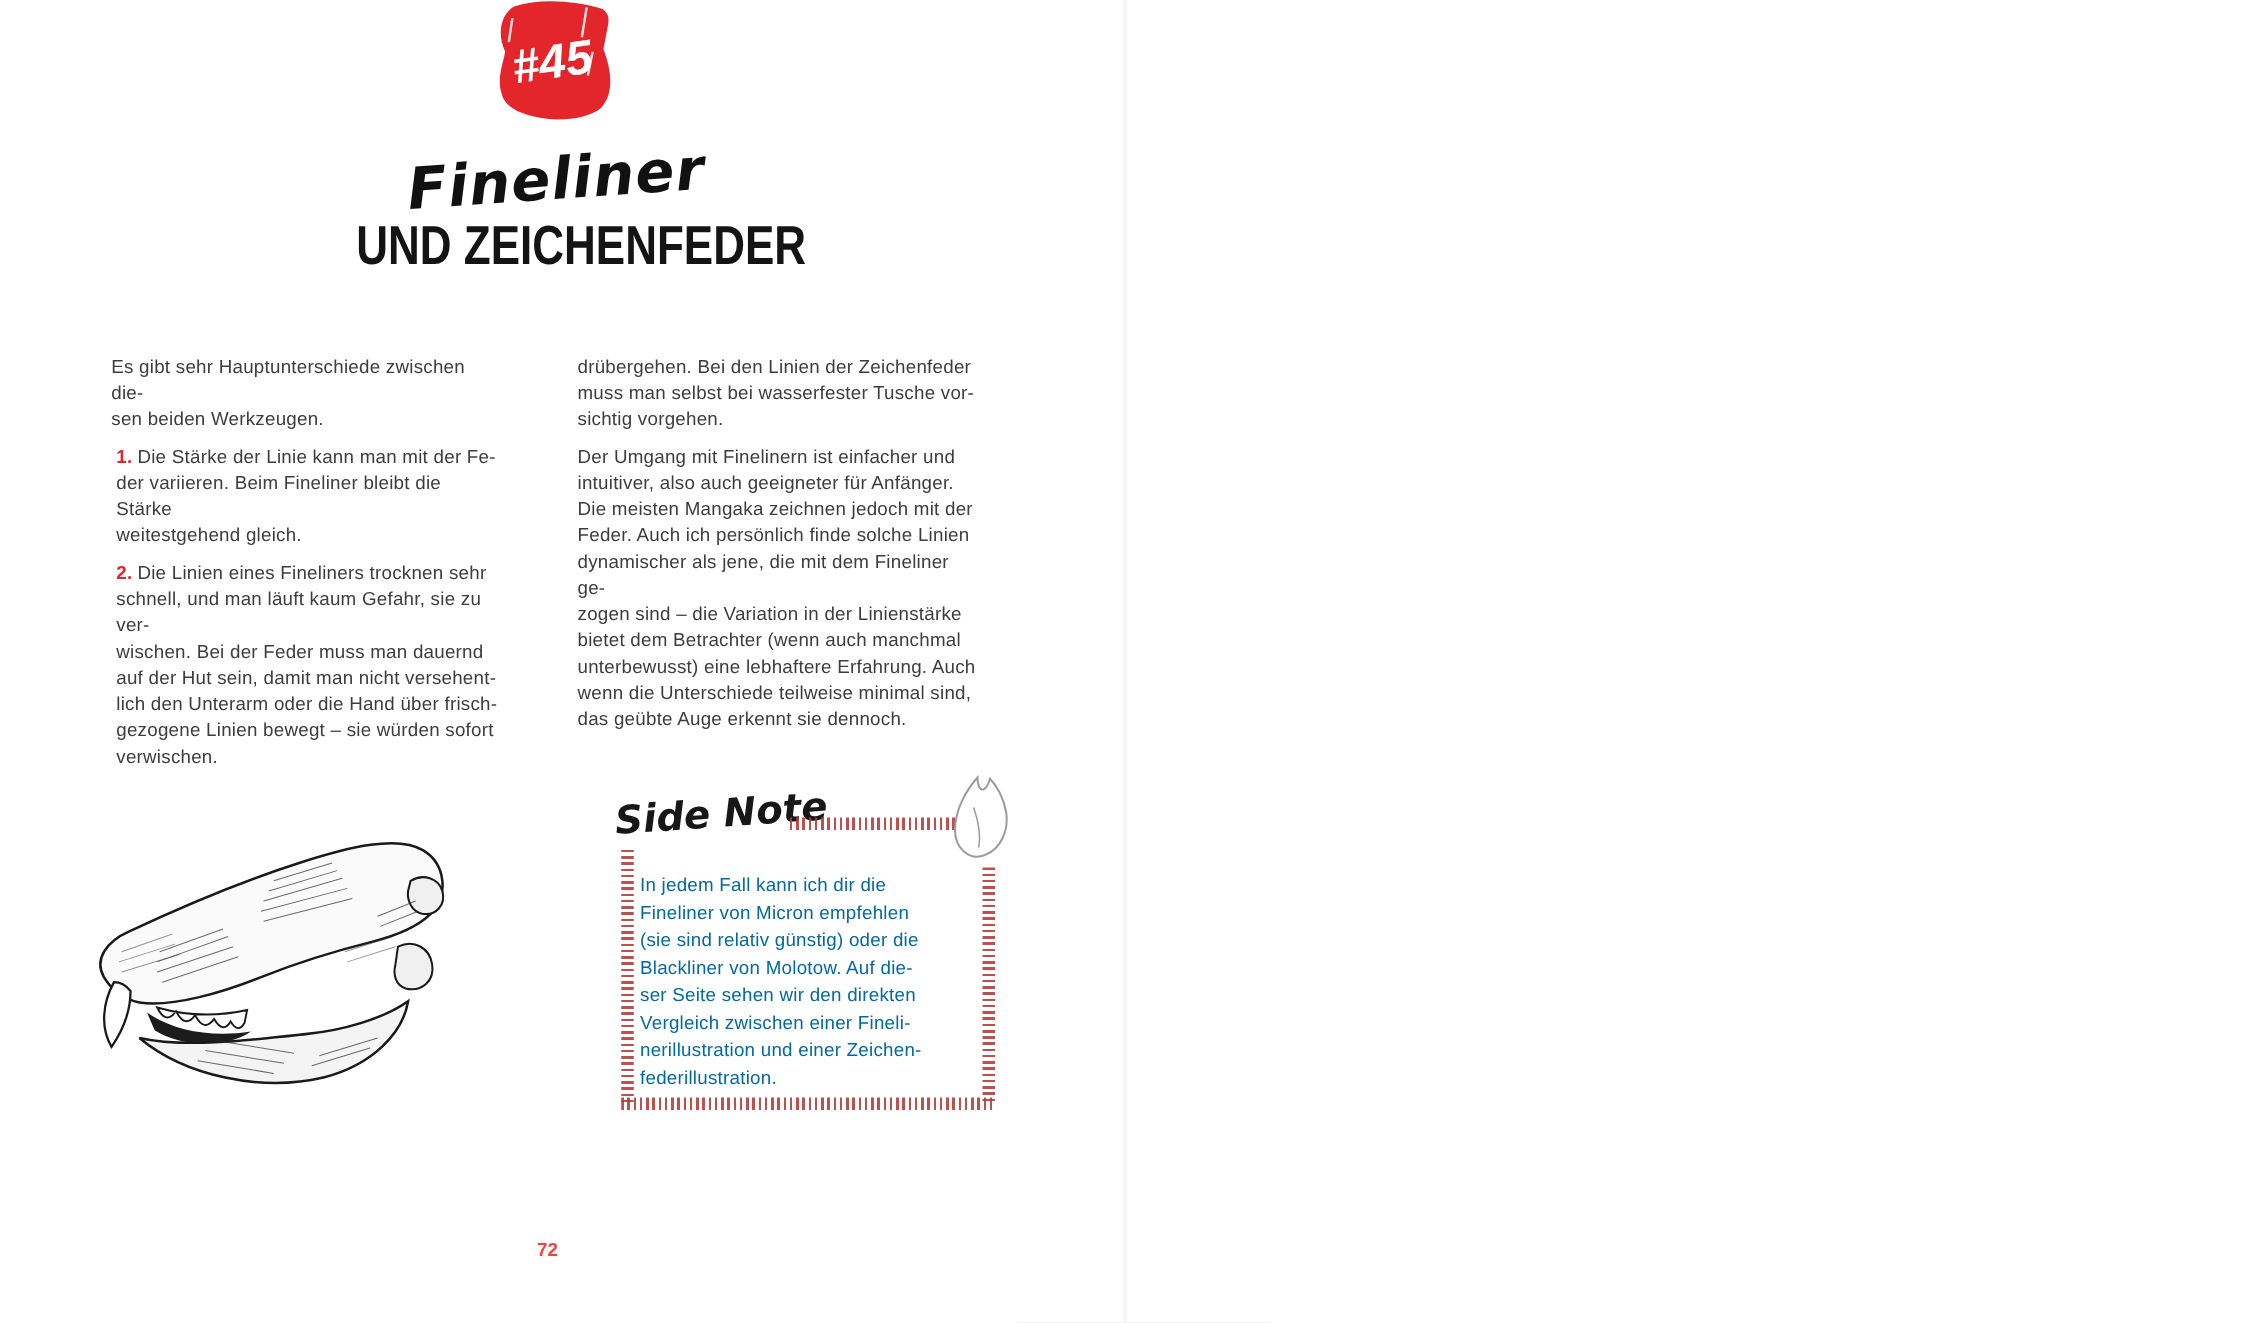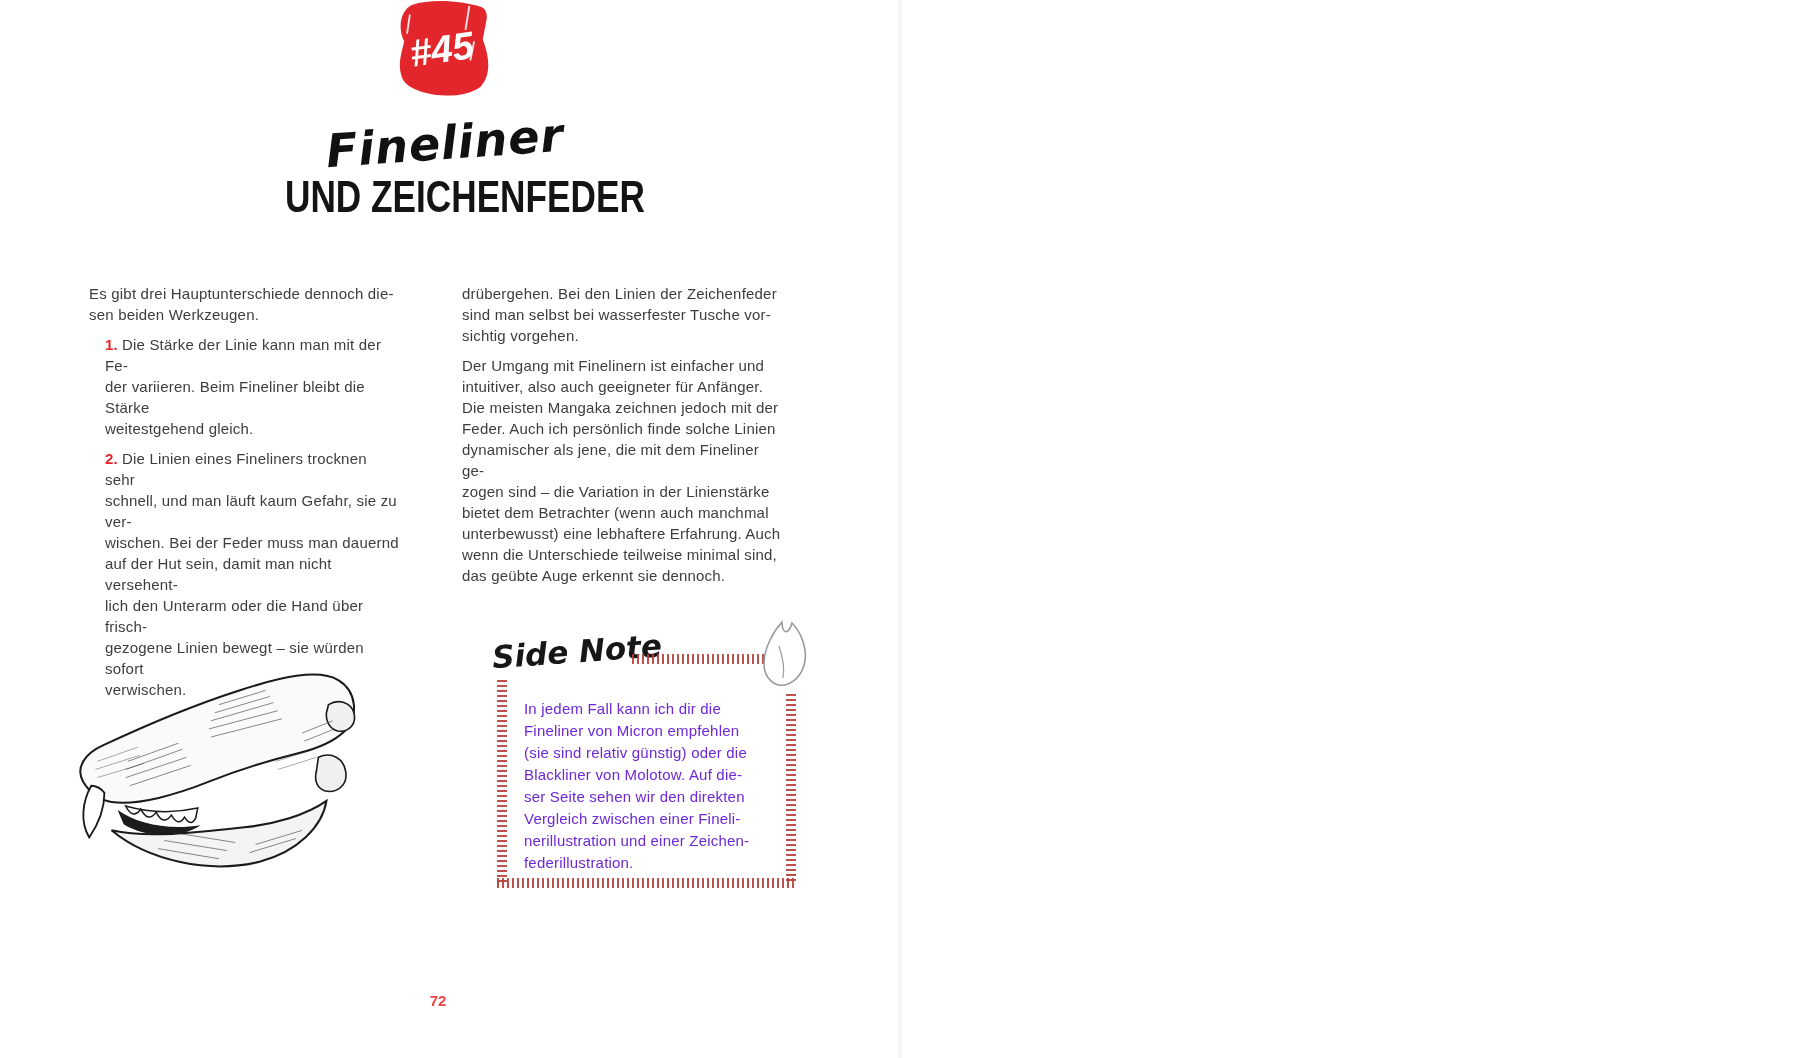--- a/index.html
+++ b/index.html
@@ -22,35 +22,35 @@
   .title-caps{
     position:absolute;left:245px;top:172px;width:400px;text-align:center;
     font-weight:900;font-size:44px;line-height:50px;color:#141414;
     transform:scaleX(0.8);transform-origin:center;letter-spacing:0px;white-space:nowrap;
   }
   
   .col{position:absolute;top:283px;font-size:15px;line-height:21px;letter-spacing:.2px;color:#3d3d3d;}
   #col1{left:89px;width:310px;}
   #col2{left:462px;width:320px;}
   .para{margin:0 0 9px 0;white-space:pre-line;}
-  .item{margin:0 0 9px 16px;}
+  .item{margin:0 0 9px 4px;}
   .item .num{color:#e2262b;font-weight:bold;margin-right:4px;}
   .item .itxt{white-space:pre-line;}
   
   .sidenote-title{
     position:absolute;left:492px;top:634px;width:150px;
     font-family:"DejaVu Sans",sans-serif;font-style:italic;font-weight:900;
     font-size:31px;color:#171717;transform:rotate(-4deg);white-space:nowrap;
   }
   .tickline{position:absolute;opacity:.9;}
   .tick-h{height:10px;background:repeating-linear-gradient(to right,#b63d3a 0 2px,transparent 2px 5px);}
   .tick-v{width:10px;background:repeating-linear-gradient(to bottom,#b63d3a 0 2px,transparent 2px 5px);}
   .sidenote-text{
-    position:absolute;left:524px;top:698px;width:262px;
-    font-size:15px;line-height:22px;letter-spacing:.2px;color:#6d28d9;white-space:pre-line;
+    position:absolute;left:512px;top:698px;width:262px;
+    font-size:15px;line-height:22px;letter-spacing:.2px;color:#0369a1;white-space:pre-line;
   }
   .butterfly{position:absolute;left:755px;top:610px;width:62px;height:88px;}
   
   .skull{position:absolute;left:66px;top:660px;width:306px;height:218px;}
   
   .caption{
     position:absolute;font-size:12.5px;letter-spacing:.8px;color:#3a3a3a;
     line-height:25px;white-space:pre-line;
   }
   #caption-skull{left:90px;top:884px;}
@@ -68,37 +68,37 @@
       <path fill="#e2262b" d="M28,4 C50,-3 80,0 100,6 C105,8 107,13 106,19 L102,40 C109,58 111,77 100,89
            C88,99 61,101 43,96 C29,92 19,87 17,77 C13,65 18,52 20,42 C13,28 16,10 28,4 Z"></path>
       <path fill="none" stroke="#ffffff" stroke-width="2" opacity=".85" d="M88,5 L84,30 M93,42 L89,62 M26,14 L23,34"></path>
       <text x="60" y="64" text-anchor="middle" font-family="Liberation Sans, sans-serif" font-style="italic" font-weight="900" font-size="40" fill="#ffffff" transform="rotate(-8 60 56)"><tspan>#45</tspan></text>
     </svg>
 
     <div class="title-script">Fineliner</div>
     <div class="title-caps">UND ZEICHENFEDER</div>
 
     <div class="col" id="col1">
-      <p class="para">Es gibt drei Hauptunterschiede dennoch die-
+      <p class="para">Es gibt sehr Hauptunterschiede zwischen die-
 sen beiden Werkzeugen.</p>
       <p class="item"><span class="num">1.</span><span class="itxt">Die Stärke der Linie kann man mit der Fe-
 der variieren. Beim Fineliner bleibt die Stärke
 weitestgehend gleich.</span></p>
       <p class="item"><span class="num">2.</span><span class="itxt">Die Linien eines Fineliners trocknen sehr
 schnell, und man läuft kaum Gefahr, sie zu ver-
 wischen. Bei der Feder muss man dauernd
 auf der Hut sein, damit man nicht versehent-
 lich den Unterarm oder die Hand über frisch-
 gezogene Linien bewegt – sie würden sofort
 verwischen.</span></p>
     </div>
 
     <div class="col" id="col2">
       <p class="para">drübergehen. Bei den Linien der Zeichenfeder
-sind man selbst bei wasserfester Tusche vor-
+muss man selbst bei wasserfester Tusche vor-
 sichtig vorgehen.</p>
       <p class="para">Der Umgang mit Finelinern ist einfacher und
 intuitiver, also auch geeigneter für Anfänger.
 Die meisten Mangaka zeichnen jedoch mit der
 Feder. Auch ich persönlich finde solche Linien
 dynamischer als jene, die mit dem Fineliner ge-
 zogen sind – die Variation in der Linienstärke
 bietet dem Betrachter (wenn auch manchmal
 unterbewusst) eine lebhaftere Erfahrung. Auch
 wenn die Unterschiede teilweise minimal sind,

